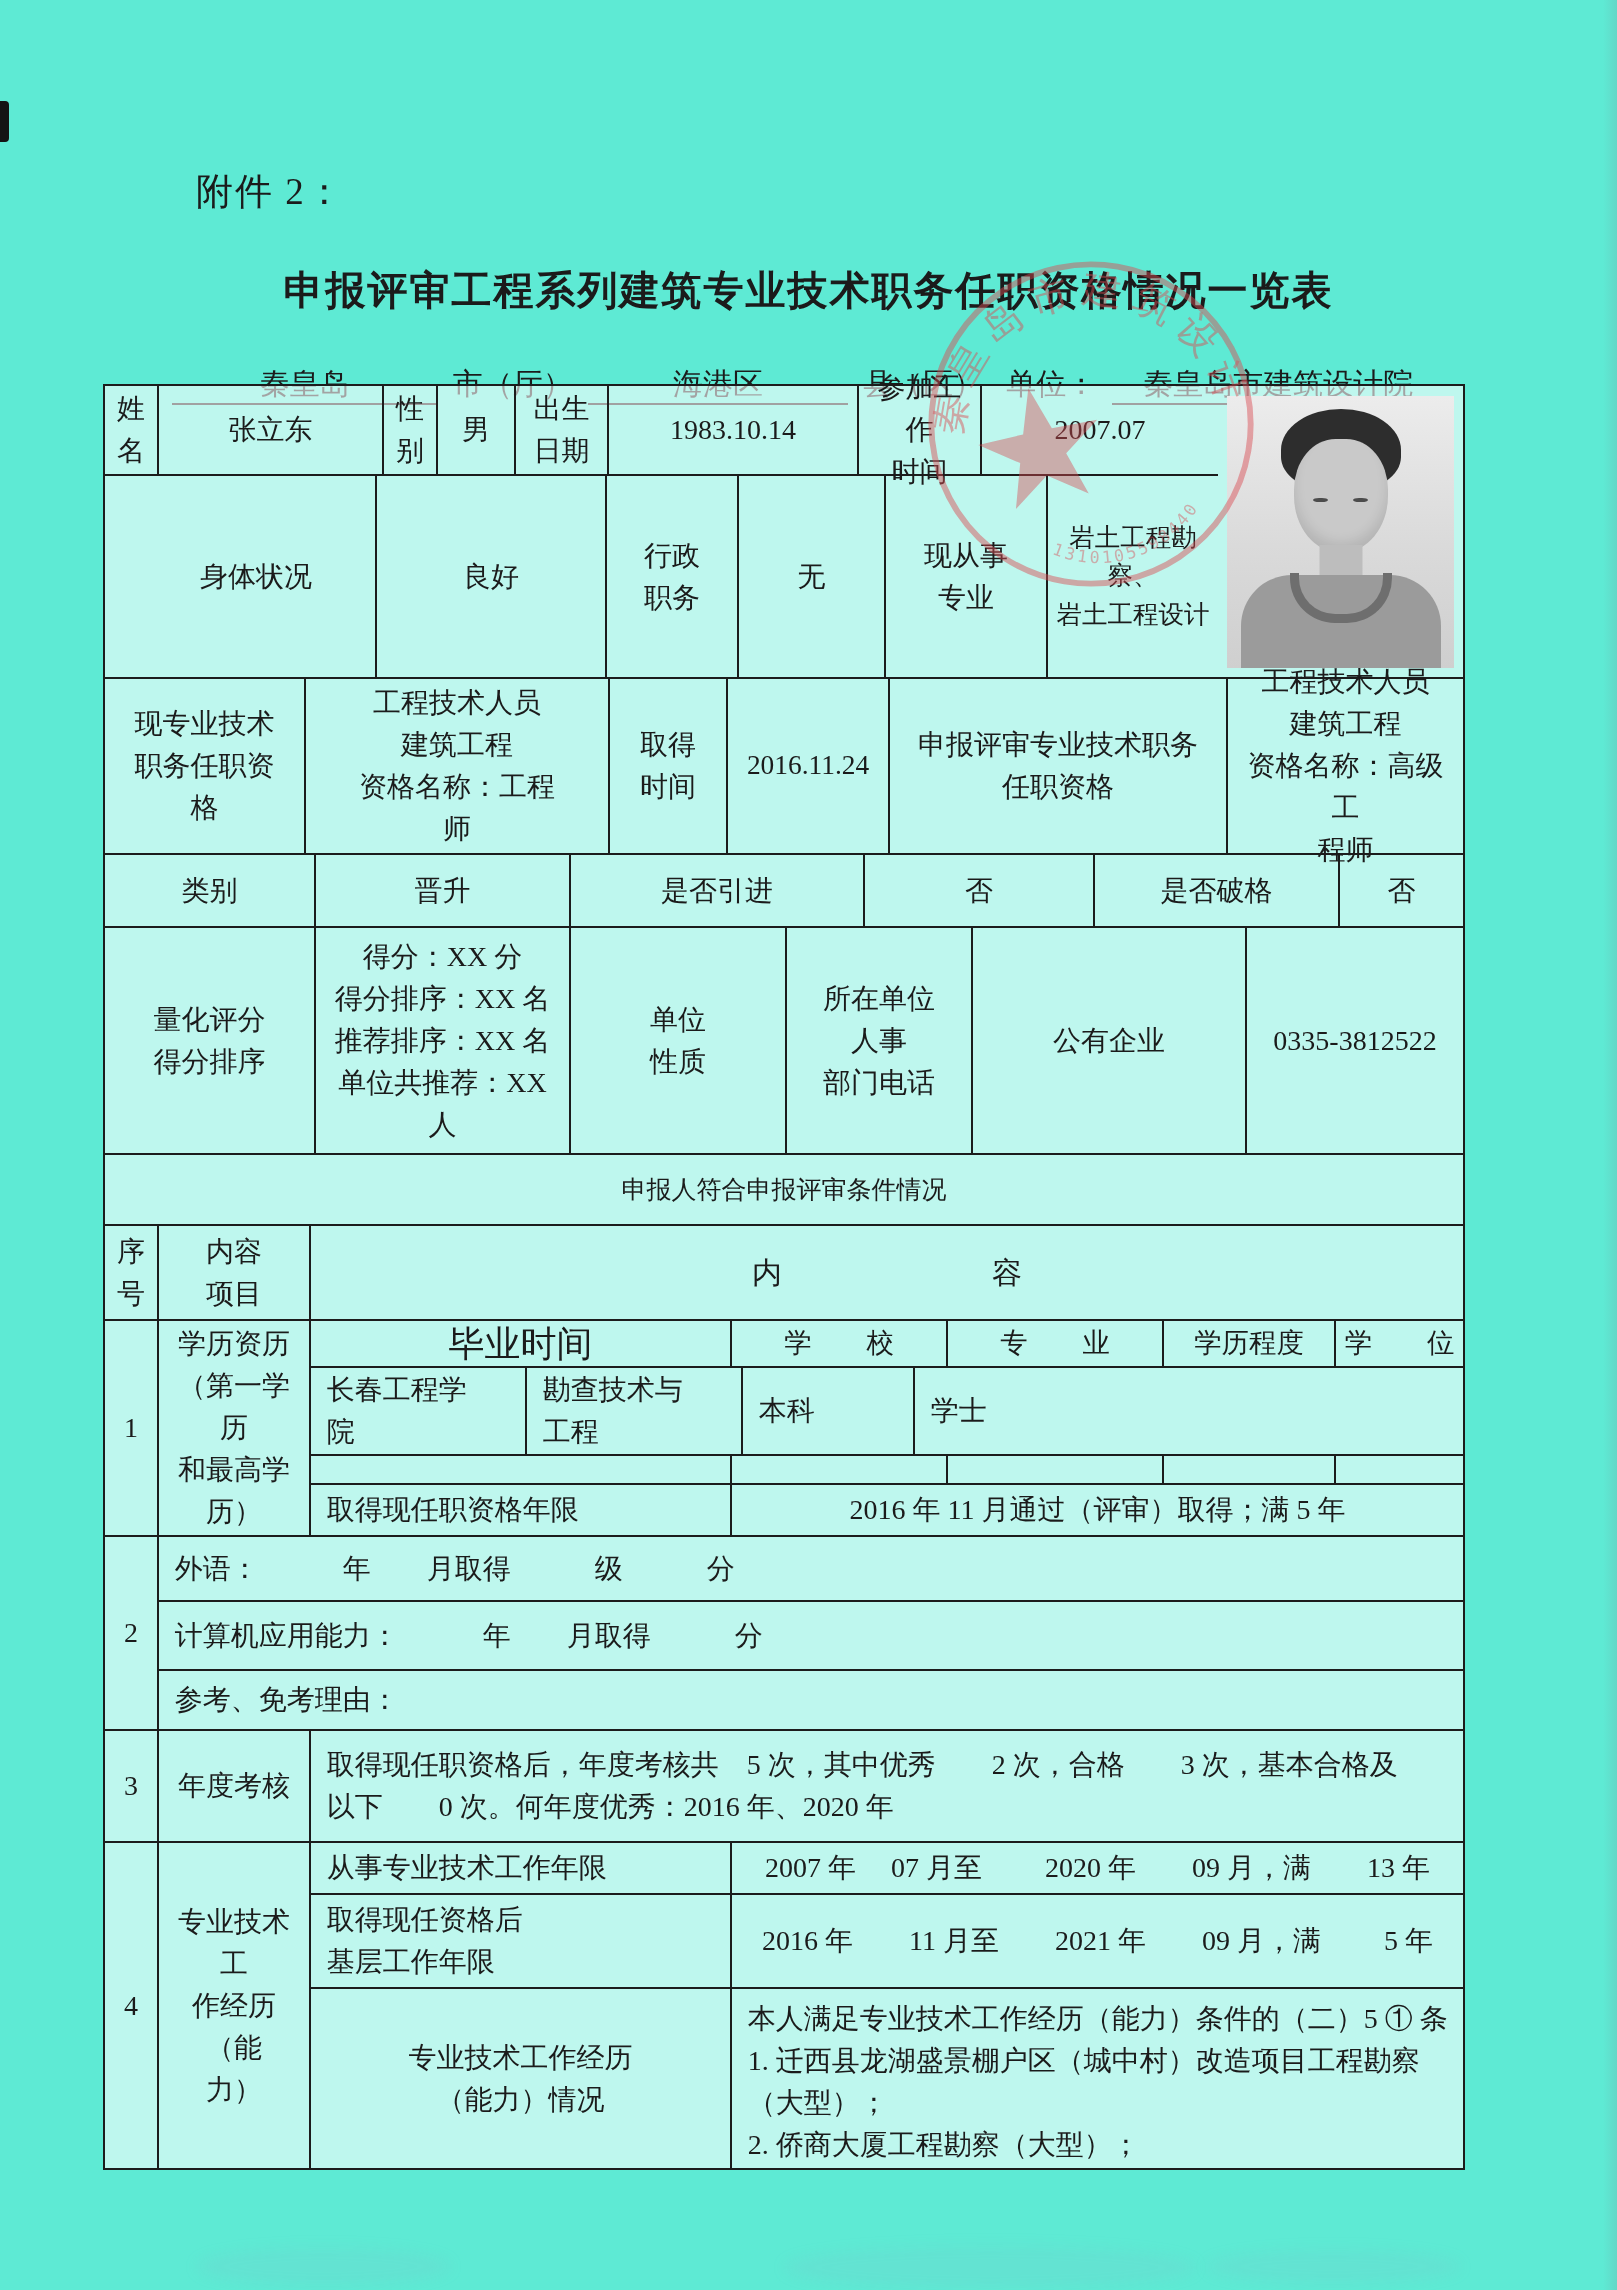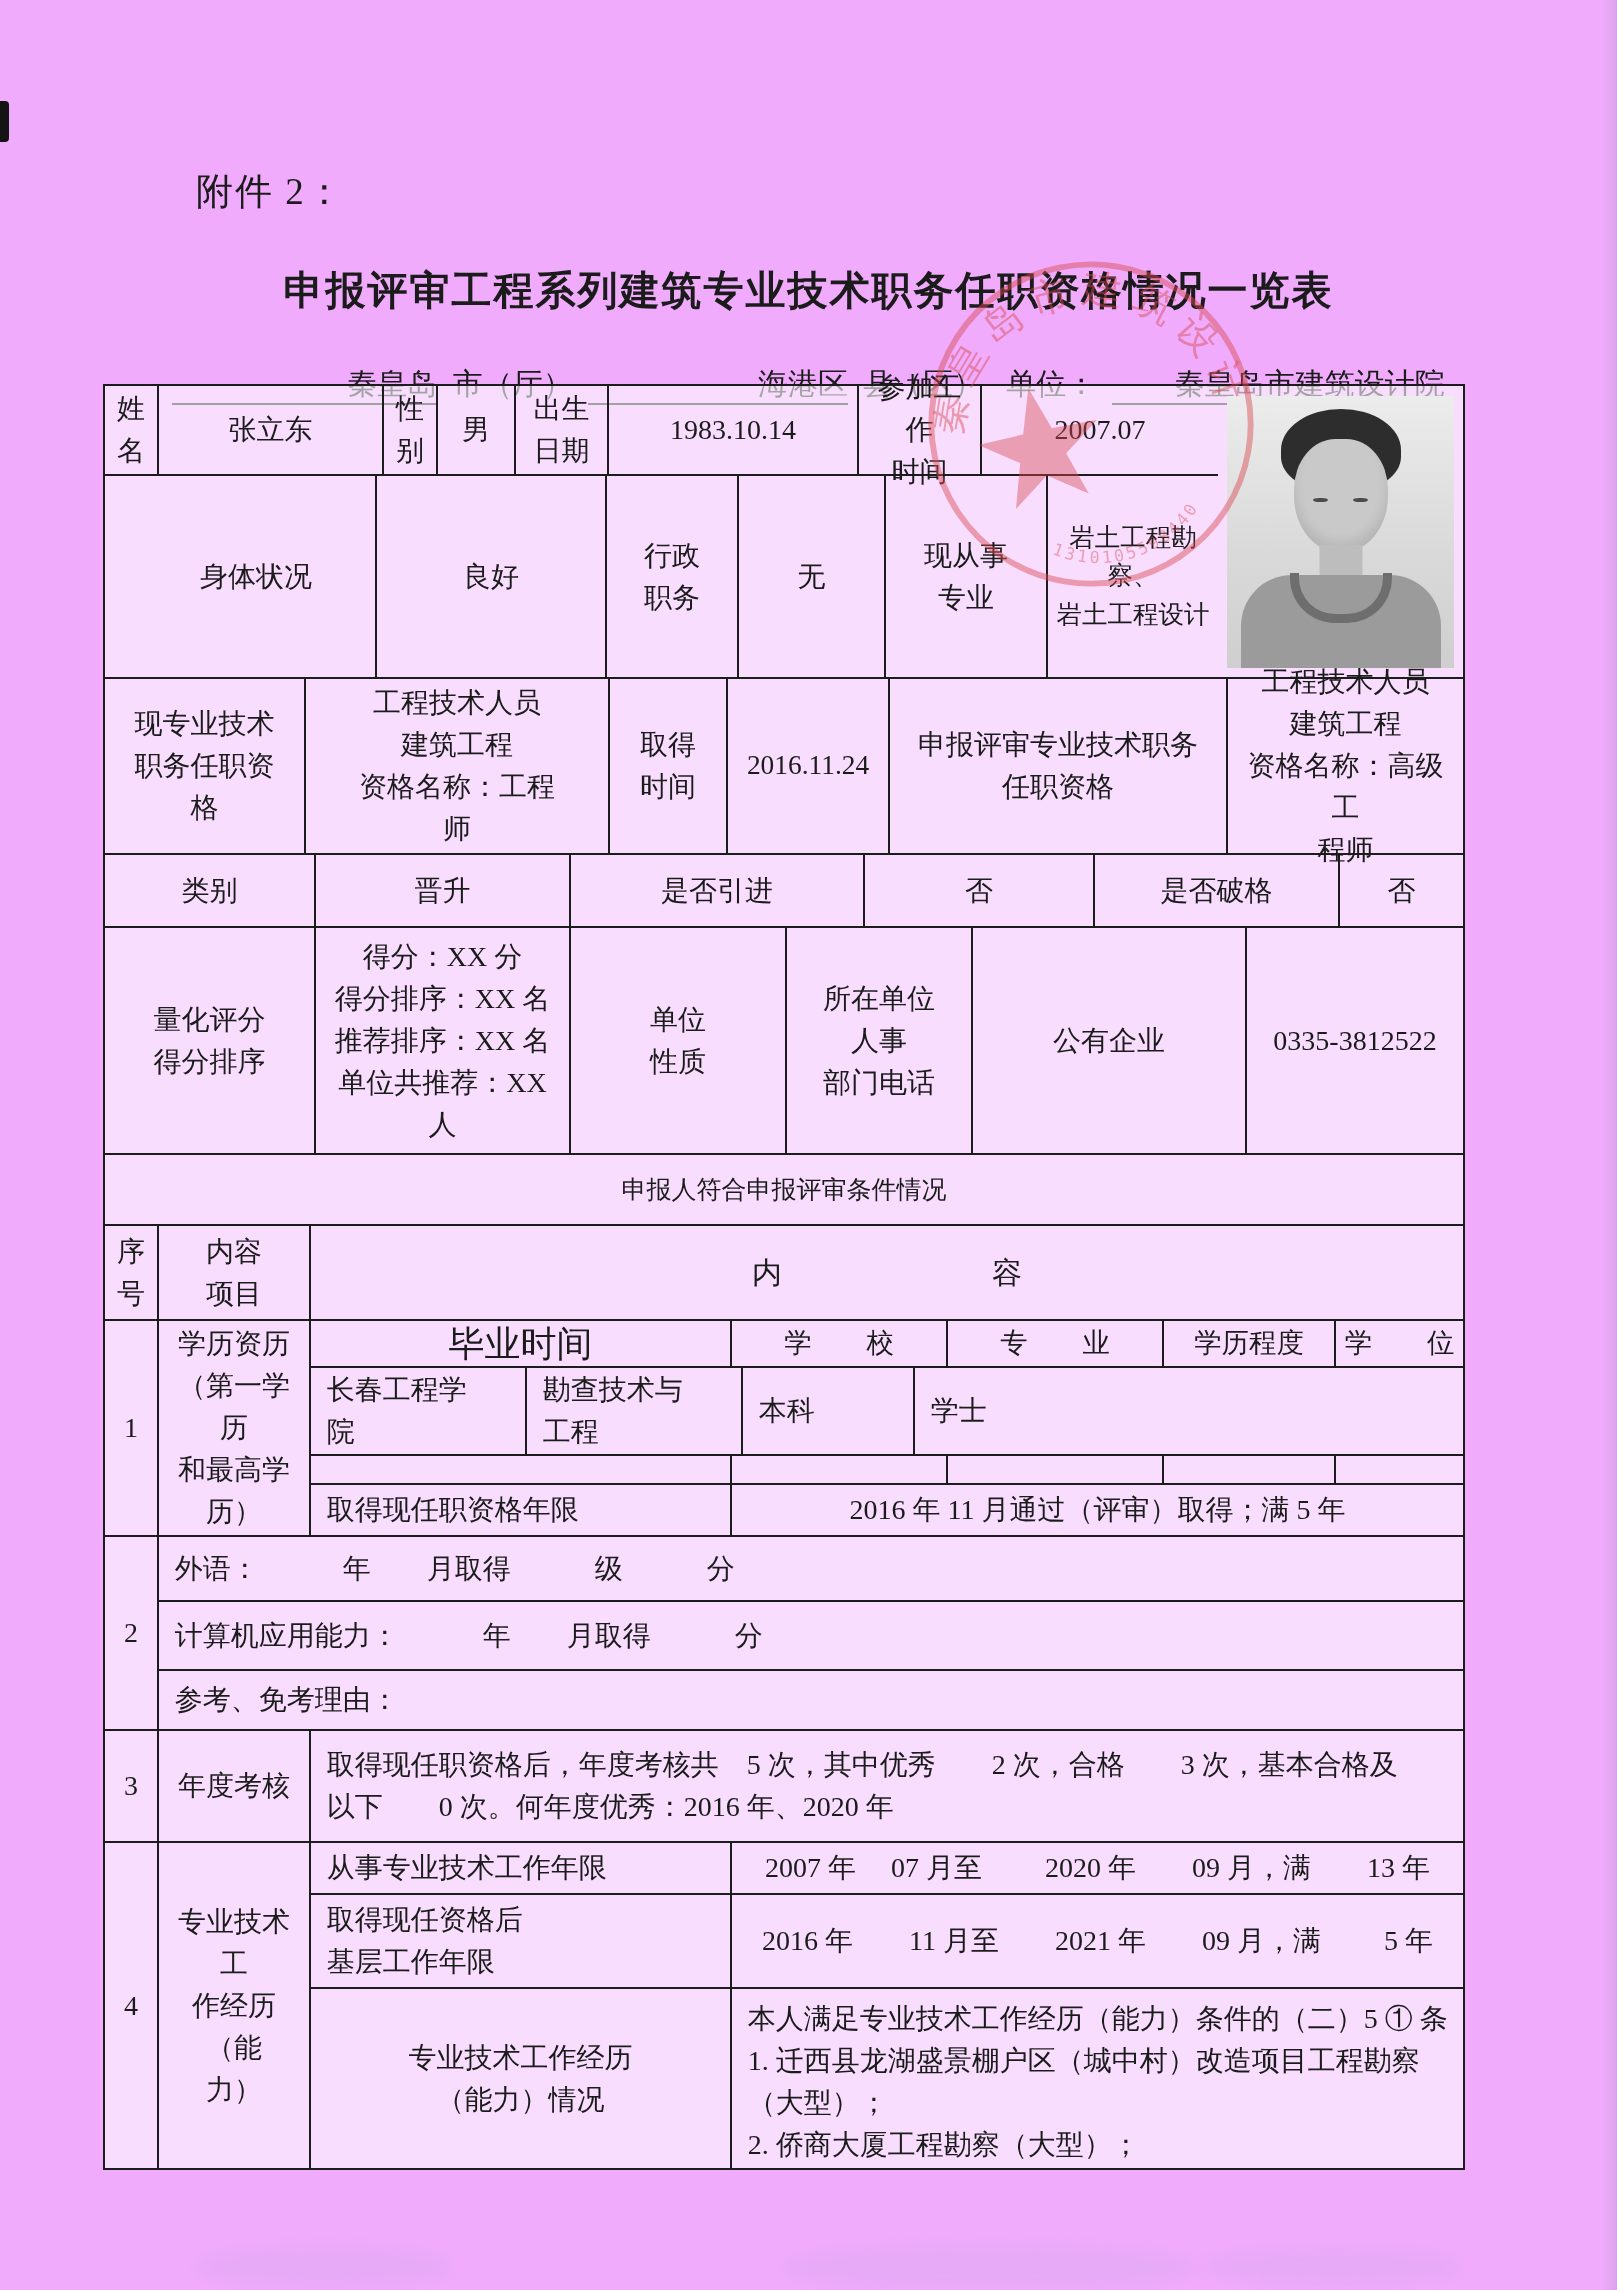--- a/index.html
+++ b/index.html
@@ -1,28 +1,28 @@
 <!DOCTYPE html>
 <html><head>
 <meta charset="utf-8">
 <style>
   html,body { margin:0; padding:0; background:#ffffff; }
   .page {
-    position:relative; width:1617px; height:2291px; background:#f0abfc;
+    position:relative; width:1617px; height:2291px; background:#5eead4;
     font-family:"Liberation Serif","DejaVu Serif",serif; color:#1b1b1b; overflow:hidden;
   }
   .page::after{ 
     content:""; position:absolute; top:0; right:0; width:13.7px; height:100%;
     background:linear-gradient(to left, rgba(120,130,140,.18), rgba(120,130,140,0));
   }
   .attachment { position:absolute; left:196px; top:167px; font-size:37px; letter-spacing:2px; }
   .doc-title { position:absolute; left:0; width:100%; top:263px; text-align:center;
     font-size:40px; font-weight:bold; letter-spacing:2px; }
   .subline { position:absolute; top:335px; left:0; width:100%; text-align:center; font-size:30px; }
-  .u { display:inline-block; border-bottom:2.9px solid #161616; text-align:right; line-height:1.25;margin-top:30px; }
+  .u { display:inline-block; border-bottom:2.9px solid #161616; text-align:center; line-height:1.25;margin-top:30px; }
   .u.w1{ min-width:265px; } .u.w2{ min-width:260px; } .u.w3{ min-width:333px; }
   .plain { display:inline-block; padding:0 7.8px; }
 
   
   .sheet { position:absolute; left:103px; top:384px; width:1362px; border:2.9px solid #1c1c1c; box-sizing:border-box; background:rgba(255,255,255,.6); }
   .row { display:flex; border-bottom:2px solid #1c1c1c; }
   .row:last-child { border-bottom:none; }
   .cell {
     box-sizing:border-box; border-right:2px solid #1c1c1c;
     display:flex; align-items:center; justify-content:center;

